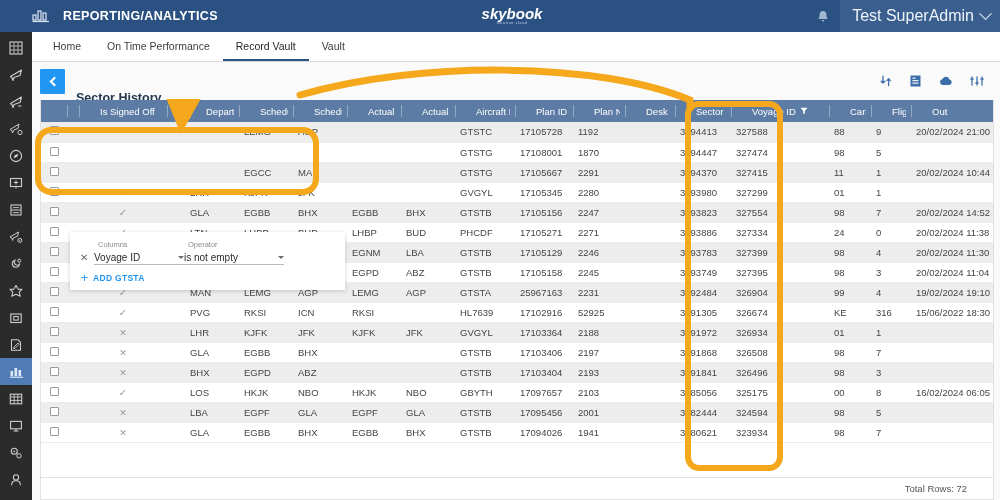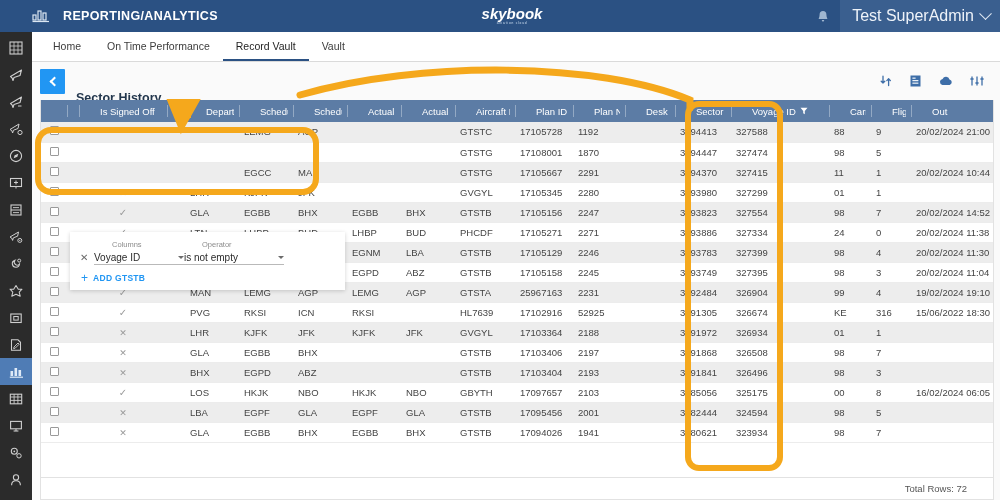--- a/index.html
+++ b/index.html
@@ -108,21 +108,21 @@
     font-size: 9.5px; color: #555; flex: 0 0 22px;
   }
 
   
   .filter-pop {
     position: absolute; left: 38px; top: 132px; width: 275px; height: 58px;
     background: #fff; border: 1px solid #ffffff; z-index: 20;
     box-shadow: 0 1px 4px rgba(0,0,0,.18);
     padding: 7px 12px 0 9px;
   }
-  .f-labels { display: flex; font-size: 7.5px; color: #8c8c8c; margin-left: 32px; }
+  .f-labels { display: flex; font-size: 7.5px; color: #8c8c8c; margin-left: 18px; }
   .f-lab-1 { width: 90px; }
   .f-row { display: flex; align-items: flex-end; gap: 0; margin-top: 1px; }
   .f-x { font-size: 10px; color: #6b6b6b; width: 14px; line-height: 14px; }
   .f-field {
     display: flex; align-items: center; justify-content: space-between;
     border-bottom: 1px solid #b9b9b9; height: 15px;
   }
   .f-field.one { width: 90px; }
   .f-field.two { width: 100px; justify-content: space-between; }
   .f-val { font-size: 10px; color: #2b2b2b; }
@@ -801,21 +801,21 @@
               <span class="f-val">Voyage ID</span>
               <span class="f-caret"></span>
             </span>
             <span class="f-field two">
               <span class="f-val">is not empty</span>
               <span class="f-caret"></span>
             </span>
           </div>
           <div class="f-add">
             <span class="f-plus">+</span>
-            <span class="f-add-label">ADD GTSTB</span>
+            <span class="f-add-label">ADD GTSTA</span>
           </div>
         </div>
       </div>
 
     </div>
   </div>
 
   <svg class="anno">
     <path d="M300 95 C420 60 600 62 690 100 L690 108" fill="none" stroke="#f5a81c" stroke-width="7" stroke-linecap="round"></path>
     <path d="M190 100 L190 118 M190 100 L168 100 L181 132 L199 100 Z" fill="#f5a81c" stroke="#f5a81c" stroke-width="2"></path>

